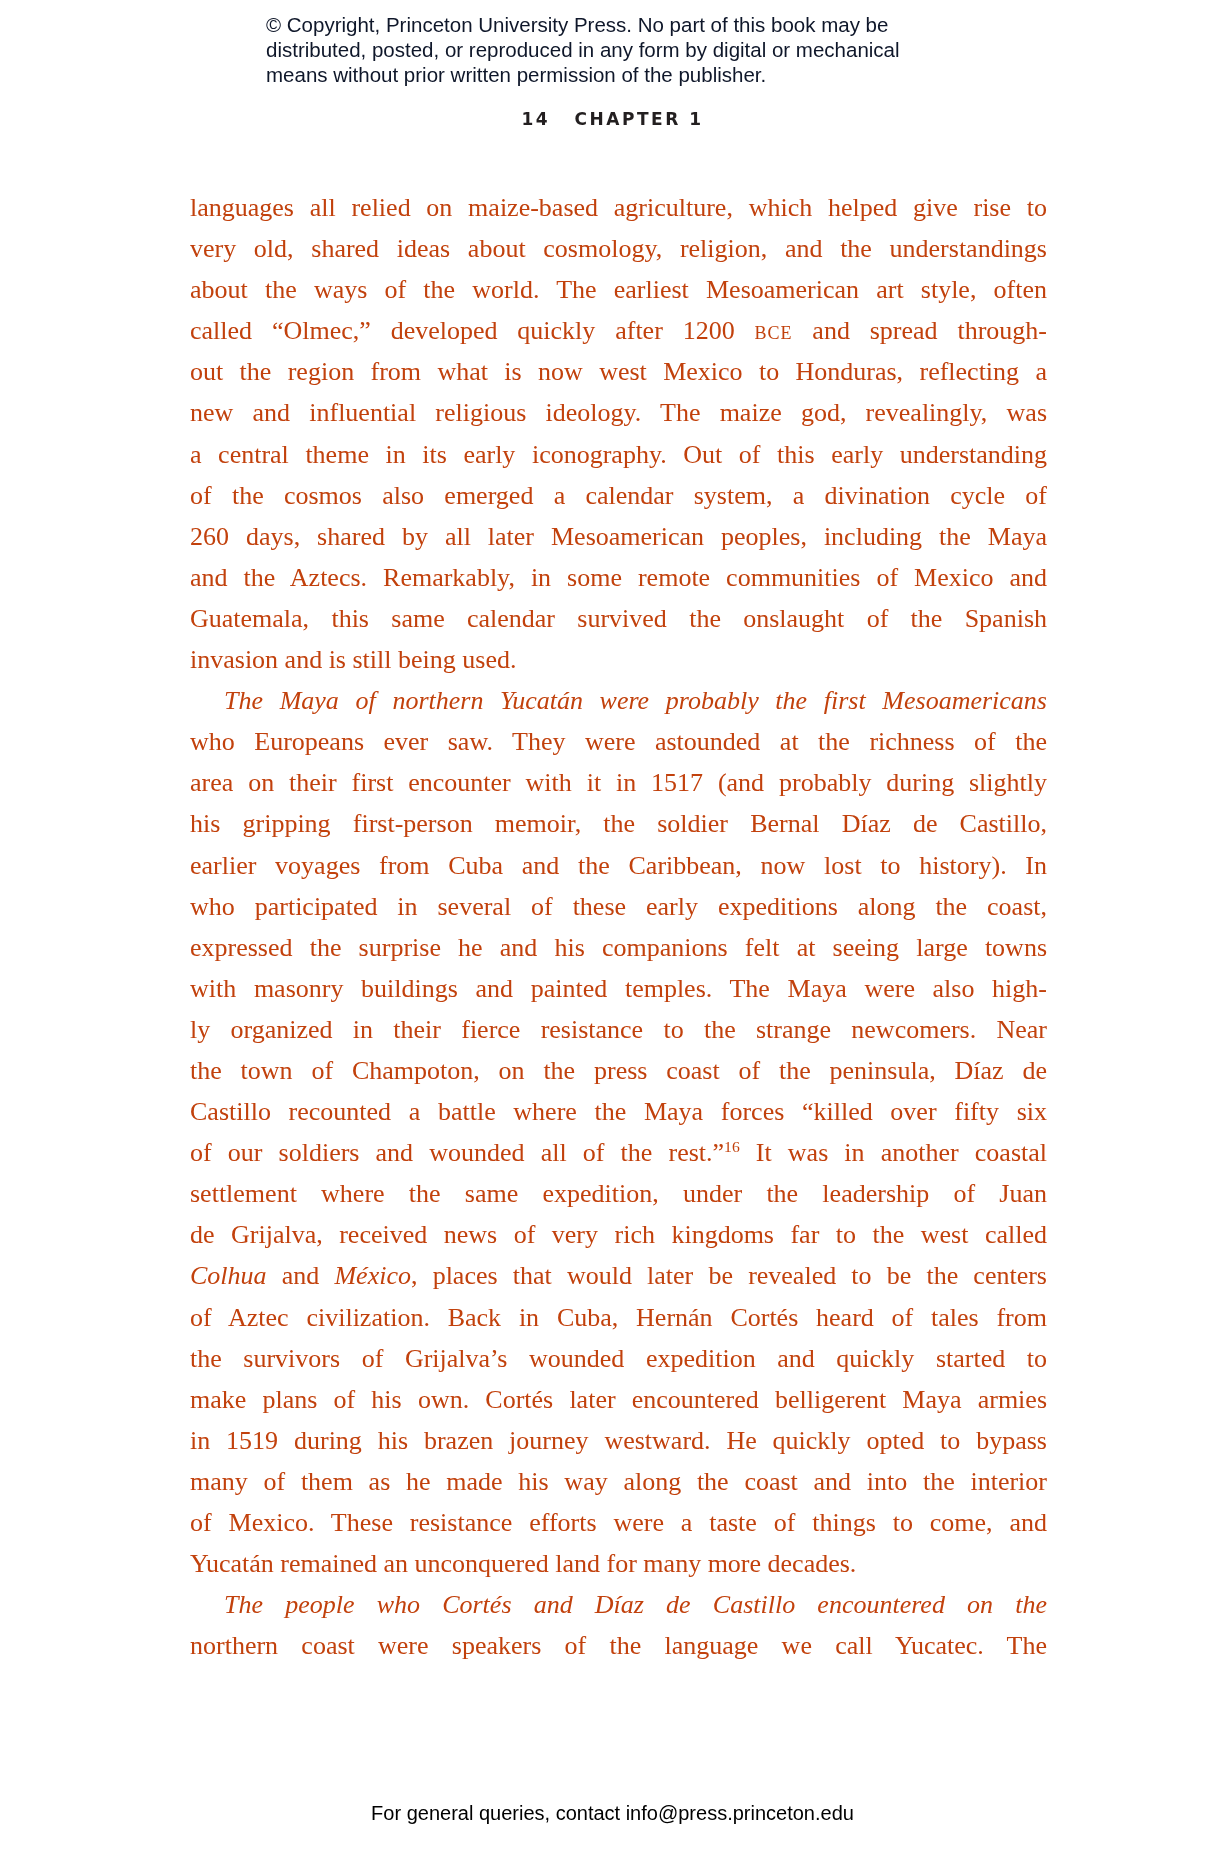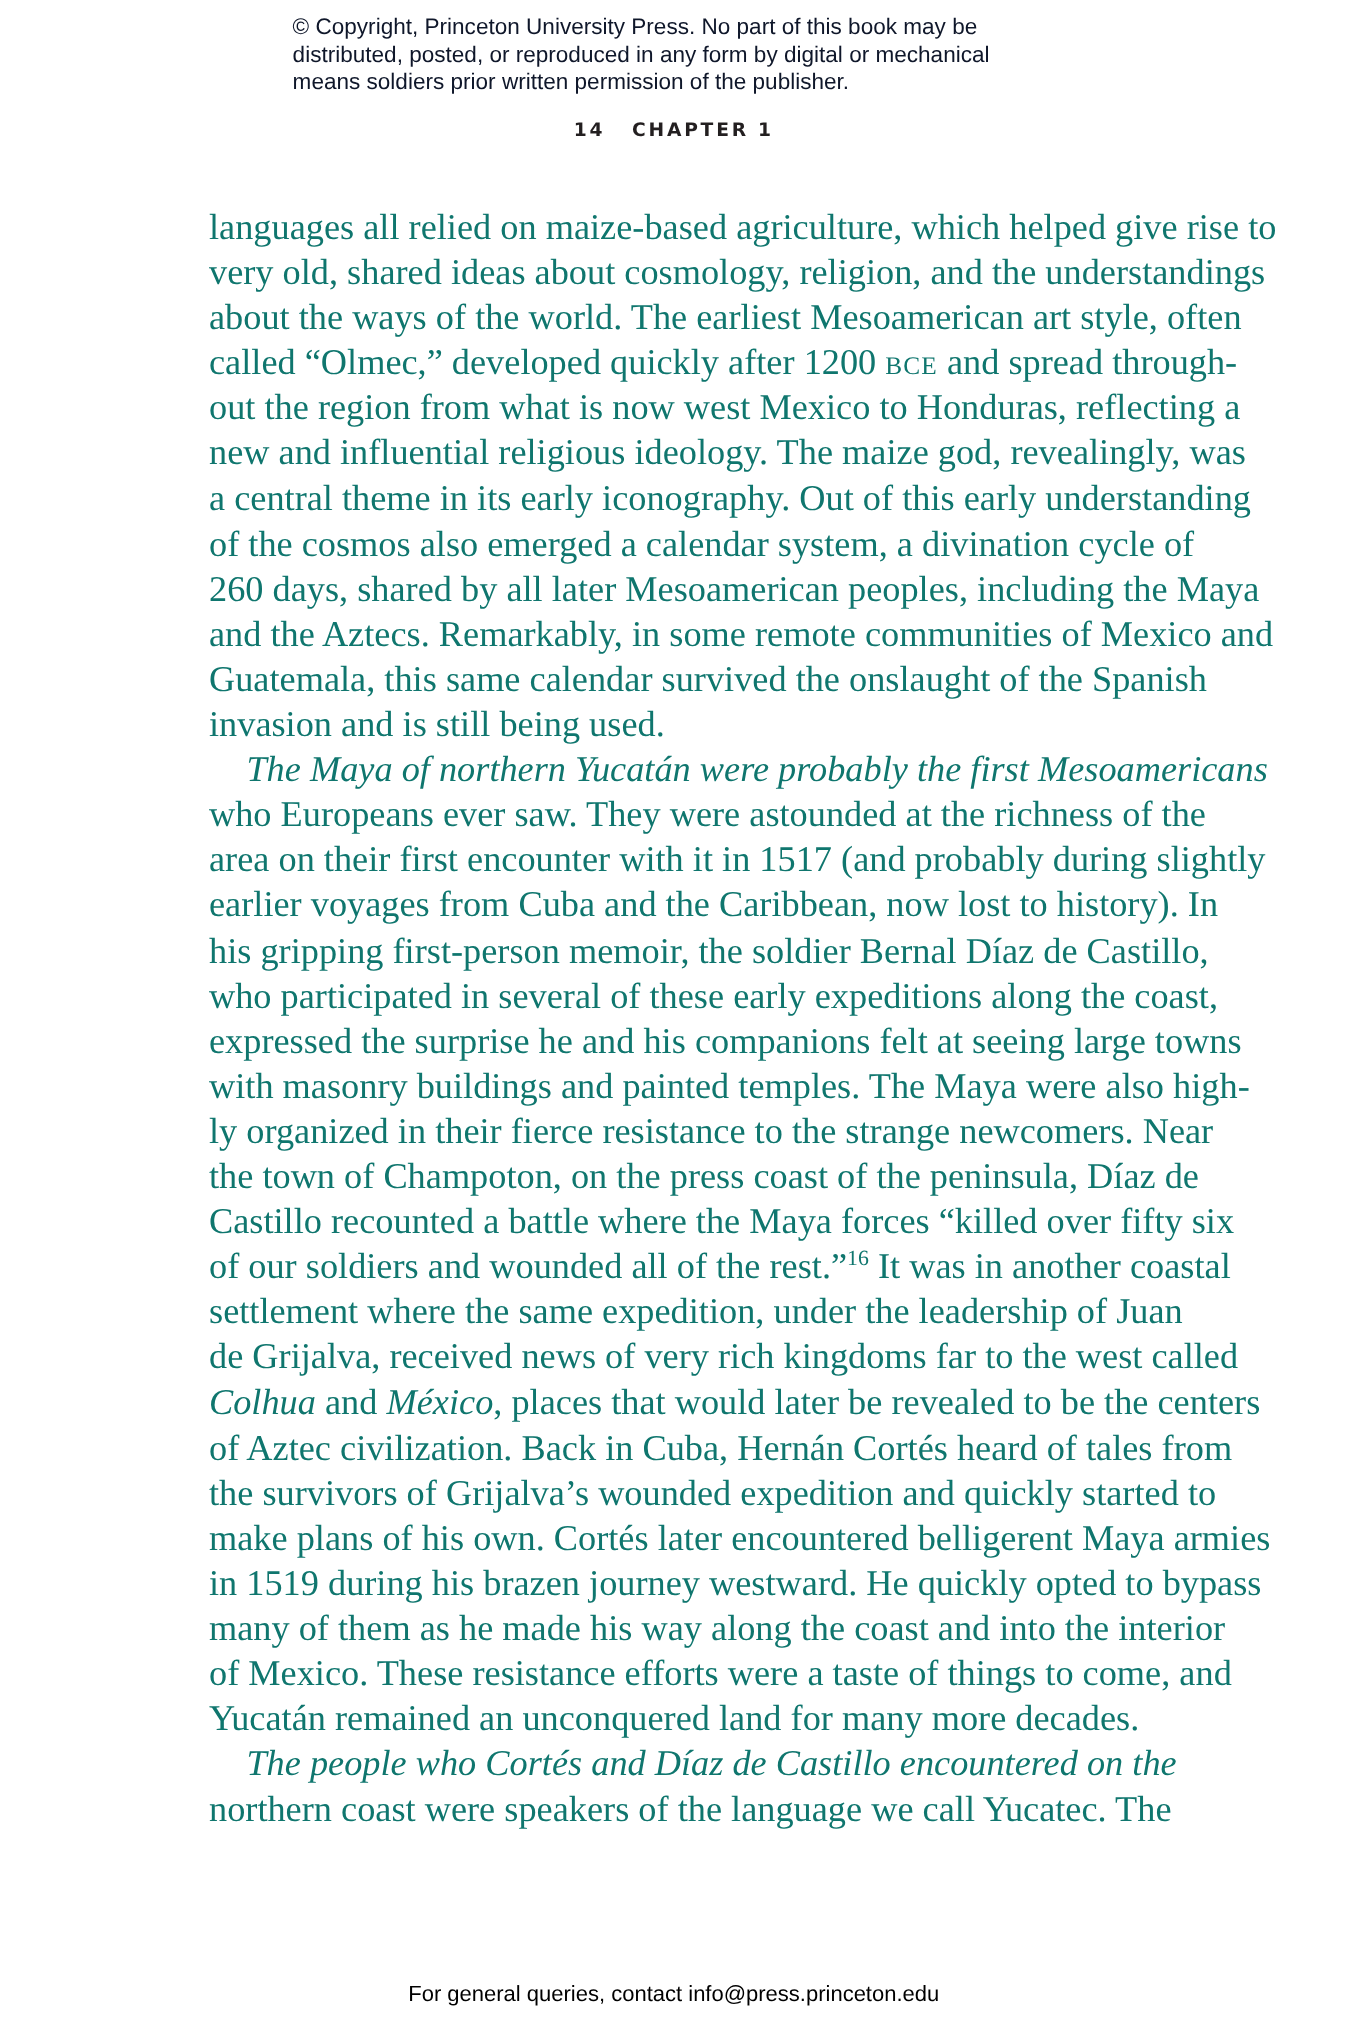--- a/index.html
+++ b/index.html
@@ -10,39 +10,39 @@
   }
   .copyright div { white-space: nowrap; }
   .running-head {
     position: absolute; left: 0; width: 1225px; top: 109px; text-align: center;
     font-family: "DejaVu Sans", sans-serif; font-weight: bold; font-size: 17px;
     letter-spacing: 2.5px; color: #231f20;
   }
   .running-head .folio { margin-right: 16px; }
   .body-text {
     position: absolute; left: 190px; top: 187px; width: 857px;
-    font-family: "Liberation Serif", serif; font-size: 33px; line-height: 41.1px; color: #0f766e;
+    font-family: "Liberation Serif", serif; font-size: 26px; line-height: 41.1px; color: #c2410c;
   }
   .line { display: block; white-space: nowrap; text-align: justify; text-align-last: justify; height: 41.1px; }
   .line.last { text-align-last: left; }
   .line.indent { padding-left: 34px; font-style: italic; }
   .sc { font-variant: small-caps; letter-spacing: 1px; }
   .sup { font-size: 60%; vertical-align: 0.6em; line-height: 0; }
   .footer {
     position: absolute; left: 0; width: 1225px; top: 1802px; text-align: center;
     font-family: "Liberation Sans", sans-serif; font-size: 20px; color: #000;
   }
 </style>
 </head>
 <body>
 
 <div class="copyright">
   <div>© Copyright, Princeton University Press. No part of this book may be</div>
   <div>distributed, posted, or reproduced in any form by digital or mechanical</div>
-  <div>means soldiers prior written permission of the publisher.</div>
+  <div>means without prior written permission of the publisher.</div>
 </div>
 
 <div class="running-head">
   <span class="folio">14</span>
   <span>CHAPTER 1</span>
 </div>
 
 <div class="body-text" id="body-text">
     <span class="line"><span>languages all relied on maize-based agriculture, which helped give rise to</span></span>
     <span class="line"><span>very old, shared ideas about cosmology, religion, and the understandings</span></span>
@@ -52,22 +52,22 @@
     <span class="line"><span>new and influential religious ideology. The maize god, revealingly, was</span></span>
     <span class="line"><span>a central theme in its early iconography. Out of this early understanding</span></span>
     <span class="line"><span>of the cosmos also emerged a calendar system, a divination cycle of</span></span>
     <span class="line"><span>260 days, shared by all later Mesoamerican peoples, including the Maya</span></span>
     <span class="line"><span>and the Aztecs. Remarkably, in some remote communities of Mexico and</span></span>
     <span class="line"><span>Guatemala, this same calendar survived the onslaught of the Spanish</span></span>
     <span class="line last"><span>invasion and is still being used.</span></span>
     <span class="line indent"><span>The Maya of northern Yucatán were probably the first Mesoamericans</span></span>
     <span class="line"><span>who Europeans ever saw. They were astounded at the richness of the</span></span>
     <span class="line"><span>area on their first encounter with it in 1517 (and probably during slightly</span></span>
+    <span class="line"><span>his gripping first-person memoir, the soldier Bernal Díaz de Castillo,</span></span>
     <span class="line"><span>earlier voyages from Cuba and the Caribbean, now lost to history). In</span></span>
-    <span class="line"><span>his gripping first-person memoir, the soldier Bernal Díaz de Castillo,</span></span>
     <span class="line"><span>who participated in several of these early expeditions along the coast,</span></span>
     <span class="line"><span>expressed the surprise he and his companions felt at seeing large towns</span></span>
     <span class="line"><span>with masonry buildings and painted temples. The Maya were also high-</span></span>
     <span class="line"><span>ly organized in their fierce resistance to the strange newcomers. Near</span></span>
     <span class="line"><span>the town of Champoton, on the press coast of the peninsula, Díaz de</span></span>
     <span class="line"><span>Castillo recounted a battle where the Maya forces “killed over fifty six</span></span>
     <span class="line"><span>of our soldiers and wounded all of the rest.”</span><span class="sup">16</span><span> It was in another coastal</span></span>
     <span class="line"><span>settlement where the same expedition, under the leadership of Juan</span></span>
     <span class="line"><span>de Grijalva, received news of very rich kingdoms far to the west called</span></span>
     <span class="line"><i>Colhua</i><span> and </span><i>México</i><span>, places that would later be revealed to be the centers</span></span>

